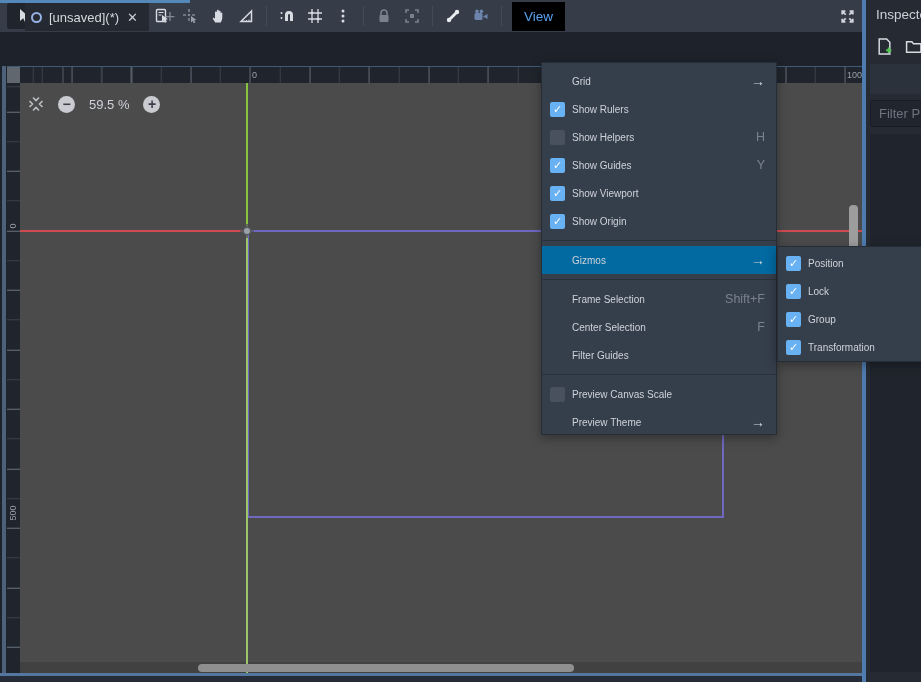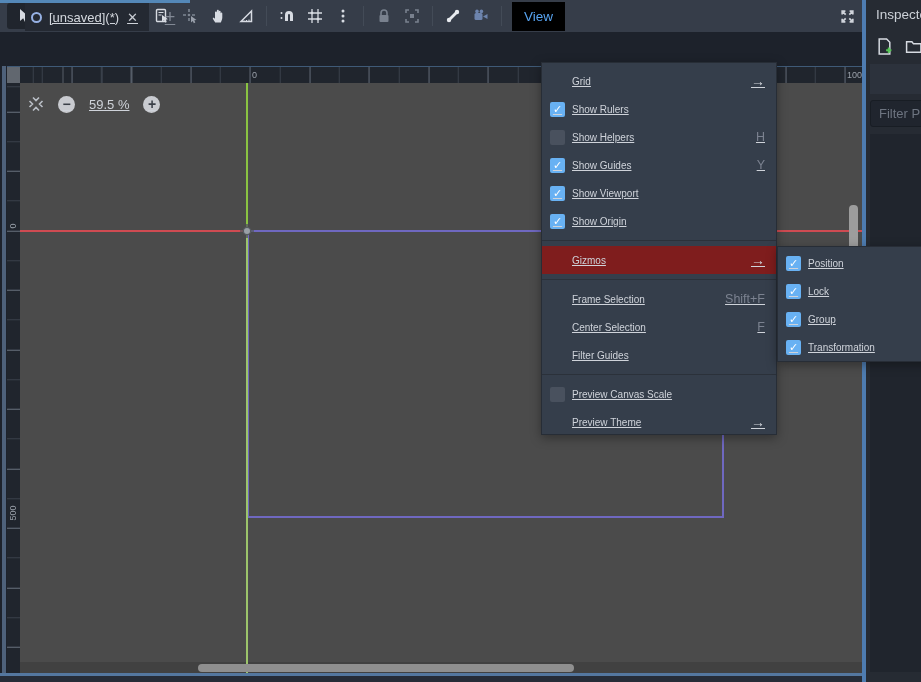--- a/index.html
+++ b/index.html
@@ -1,20 +1,20 @@
 <!DOCTYPE html>
 <html><head>
 <meta charset="utf-8">
 <style>
   * { margin:0; padding:0; box-sizing:border-box; }
   html,body { width:921px; height:682px; background:#1d222b; overflow:hidden;
     font-family:"Liberation Sans","DejaVu Sans",sans-serif; }
   #root { position:absolute; left:0; top:0; width:921px; height:682px;
     background:#1d222b; overflow:hidden; color:#cfd3da; }
-  .abs { position:absolute;text-decoration:underline; }
+  .abs { position:absolute; }
 
   
   #tab-top-line { left:0; top:0; width:190px; height:3px; background:#5488b8; }
   #scene-tab { left:25px; top:3px; width:124px; height:28px; background:#242932;
     display:flex; align-items:center; padding:0 6px; }
   #scene-tab .circ { width:11px; height:11px; border:2px solid #96b1e4; border-radius:50%;
     margin-right:7px; flex:none; }
   #scene-tab .ttl { font-size:13px; color:#d4d8de; white-space:nowrap; }
   #tab-close { margin-left:8px; font-size:13px; color:#c9cdd4; cursor:default; }
   #new-tab-btn { left:159px; top:6px; width:22px; height:22px; color:#828995;
@@ -77,21 +77,21 @@
   #filter-input { position:absolute; left:4px; top:100px; width:90px; height:27px; background:#20252e;
     border:1px solid #181d24; border-radius:3px; color:#9aa1aa; font-size:13px; padding:0 8px; outline:none; }
   #filter-input::placeholder { color:#6d7480; }
   #inspector-body { position:absolute; left:4px; top:134px; width:90px; height:538px; background:#20252d; }
 
   
   .menu-panel { background:#353e4b; border:1px solid #272d36; box-shadow:0 3px 10px rgba(0,0,0,.35); }
   #view-menu { left:541px; top:62px; width:236px; height:373px; padding-top:4px; display:flex; flex-direction:column; }
   #gizmos-submenu { left:777px; top:246px; width:160px; height:116px; padding-top:2px; display:flex; flex-direction:column; }
   .mrow { height:28px; display:flex; align-items:center; padding:0 11px 0 8px; flex:none; }
-  .mrow.hl { background:#7f1d1d; }
+  .mrow.hl { background:#0369a1; }
   .msep { height:11px; position:relative; flex:none; }
   .msep::after { content:""; position:absolute; left:0; right:0; top:5px; height:1px; background:#2b313a; }
   .cb { width:15px; height:15px; border-radius:2px; margin-right:7px; flex:none;
     display:flex; align-items:center; justify-content:center; }
   .cb.on { background:#68b1f3; }
   .cb.on::after { content:"✓"; color:#ffffff; font-size:11px; font-weight:bold; }
   .cb.off { background:#49515e; }
   .cb.none { background:transparent; }
   .mlabel { font-size:10px; color:#cfd3da; white-space:nowrap; }
   .mshort { margin-left:auto; font-size:12.5px; color:#7b8290; }

